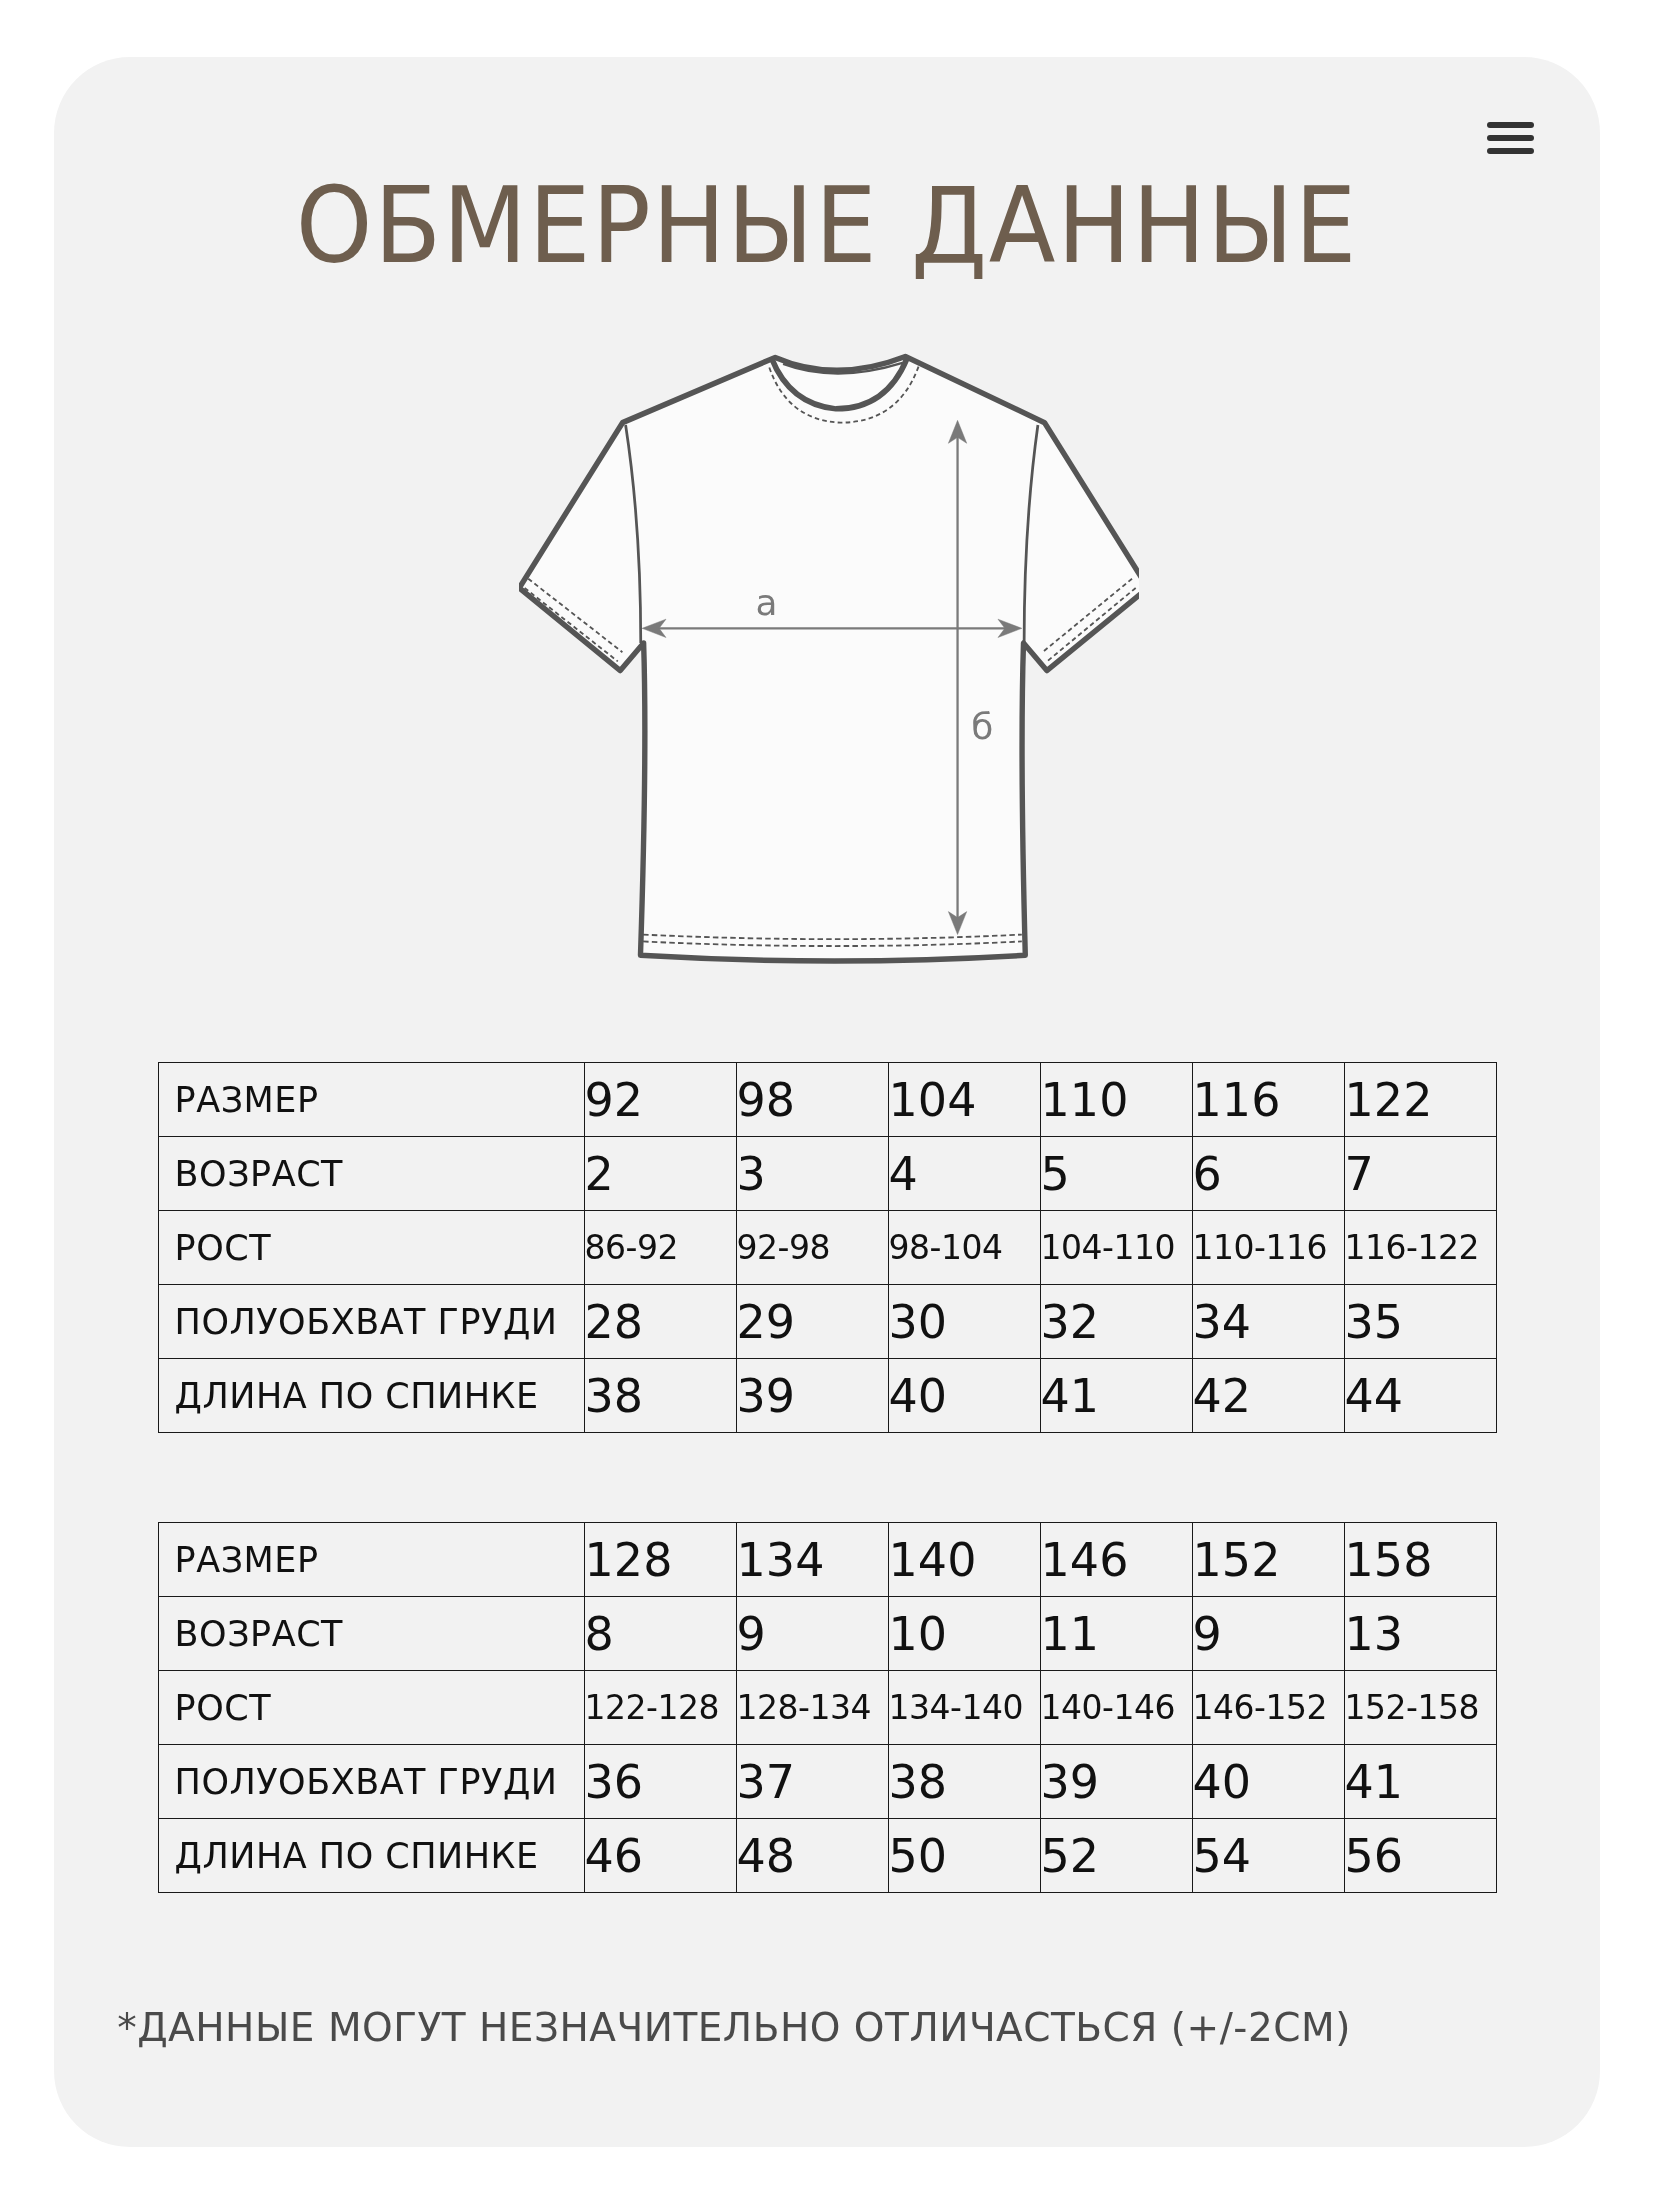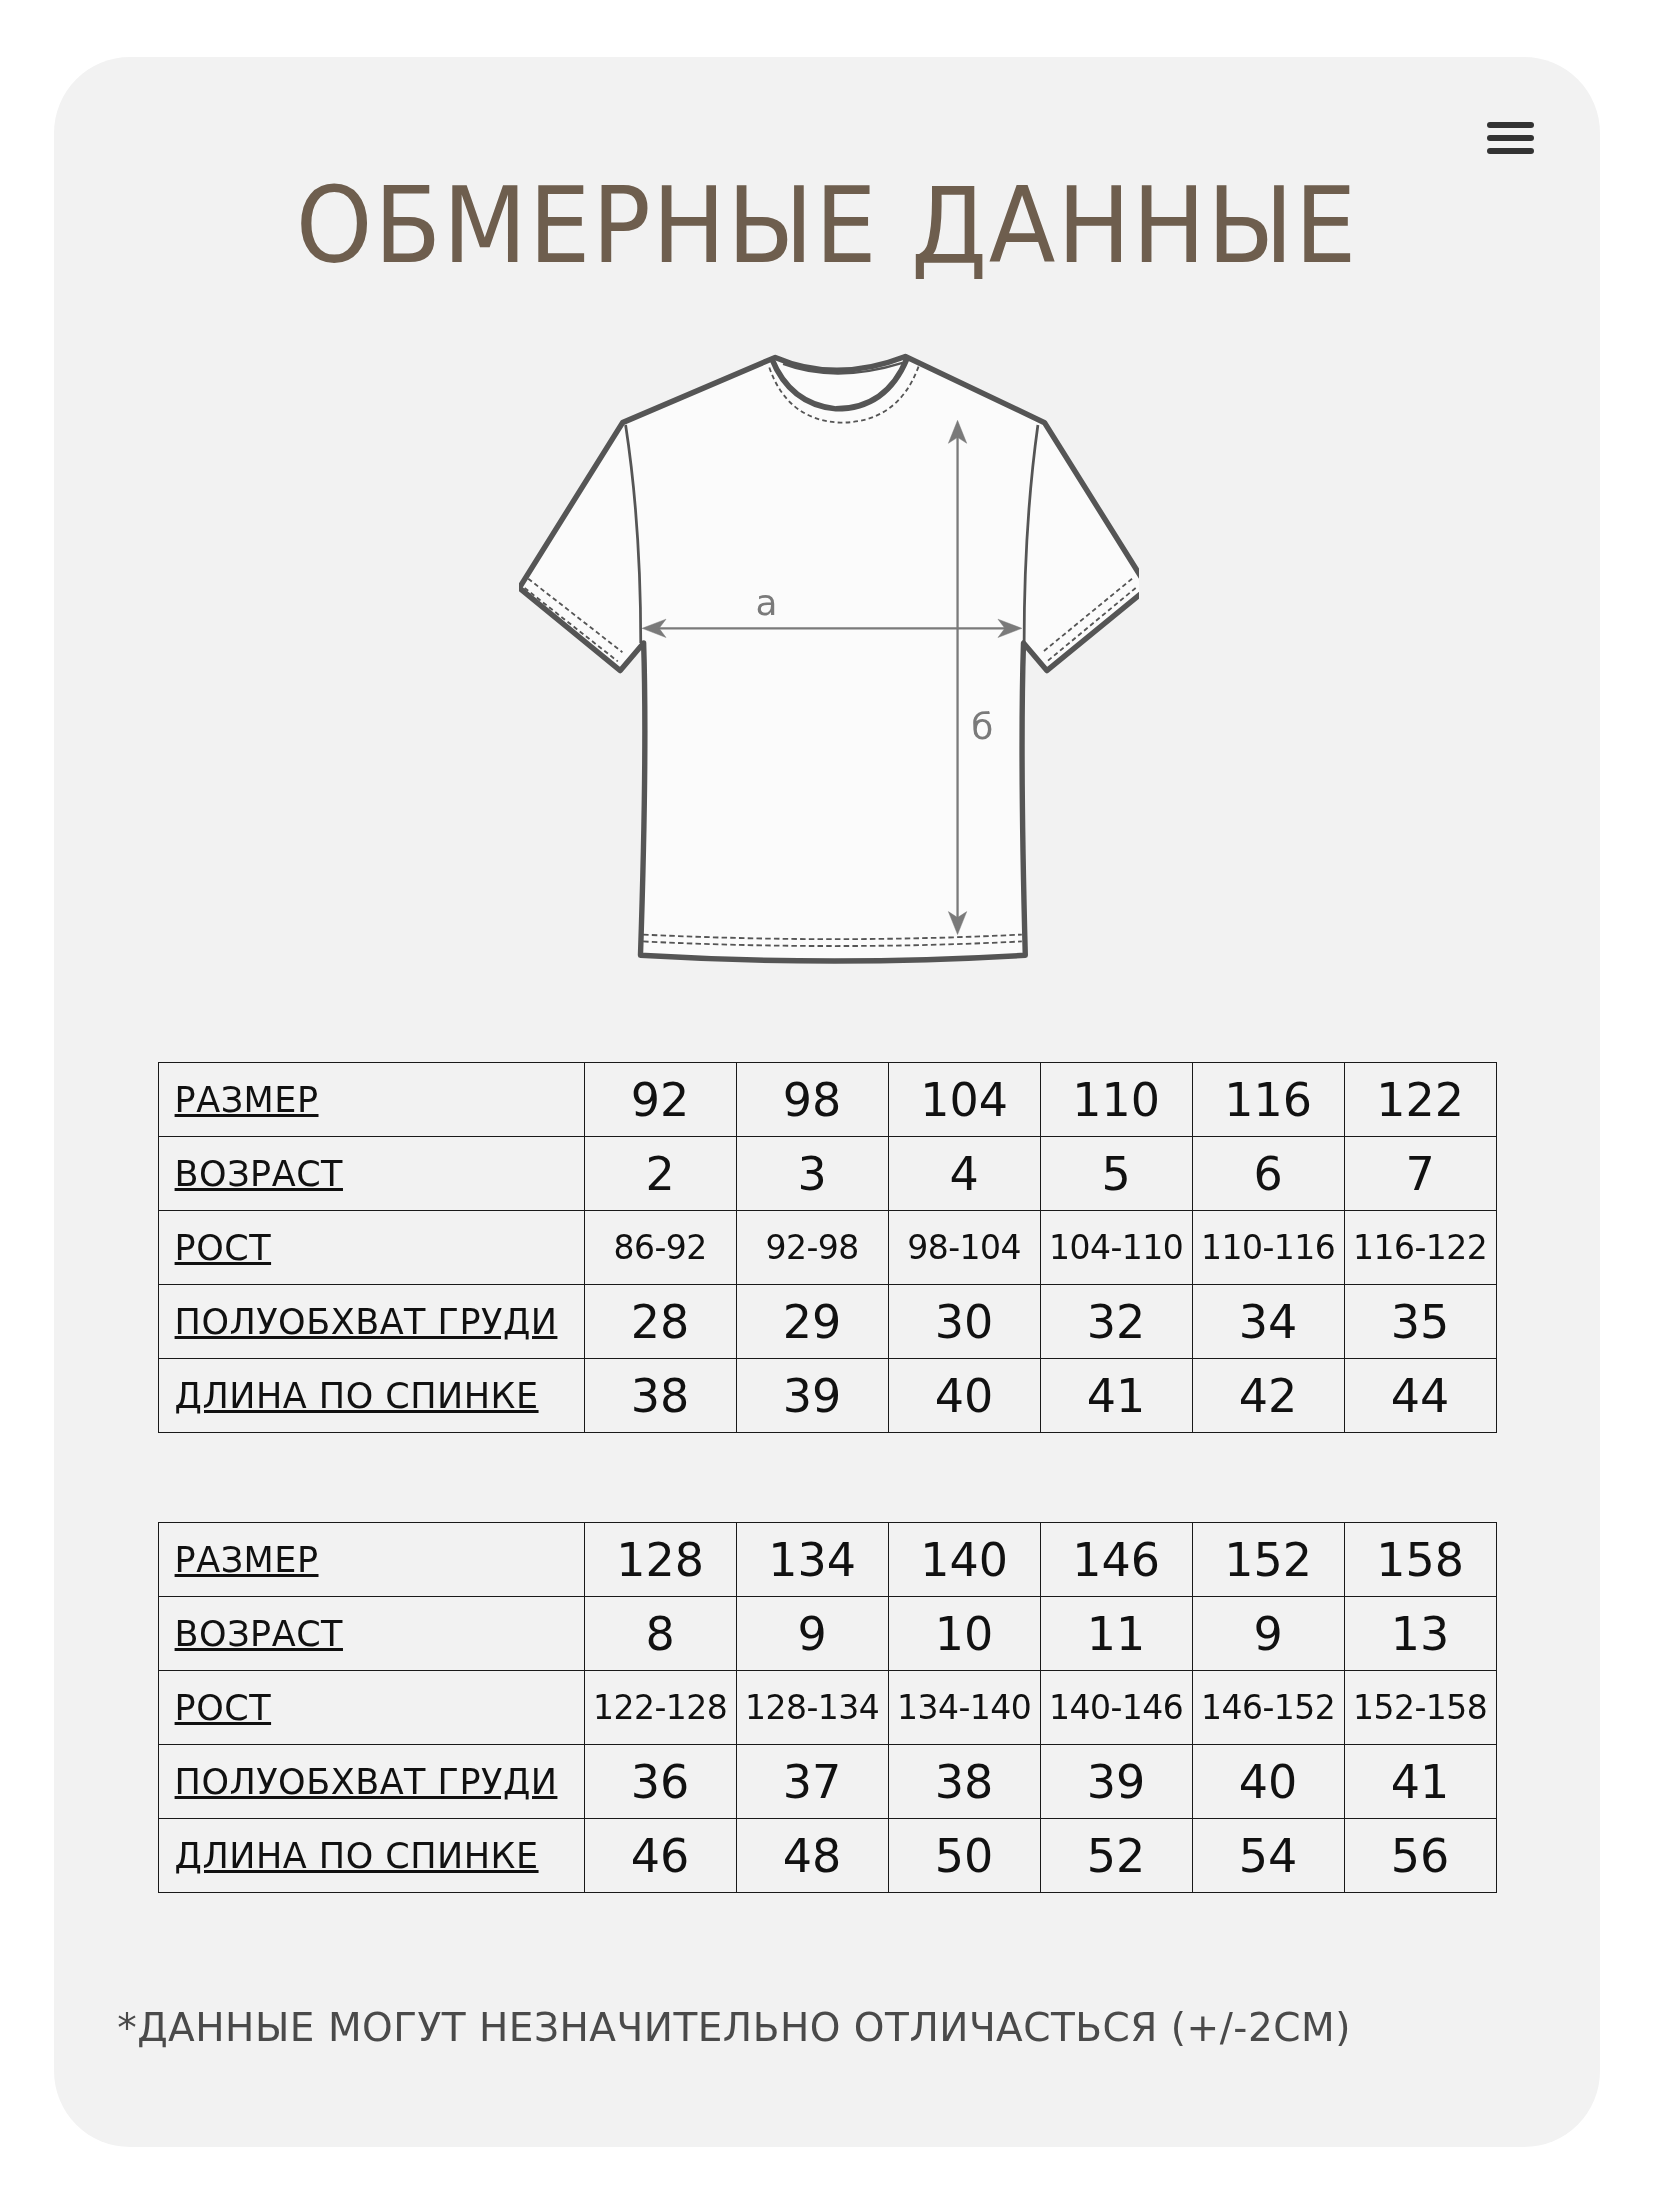--- a/index.html
+++ b/index.html
@@ -23,23 +23,23 @@
     font-size:106px; line-height:129px; color:#6e5e4e; letter-spacing:1.8px;
     transform:scaleX(0.92); transform-origin:center;
   }
   .shirt { position:absolute; left:519px; top:340px; width:620px; height:629px; }
   .tbl {
     position:absolute; left:158px; width:1337px; border-collapse:collapse; table-layout:fixed;
     color:#111111;
   }
   .tbl td { border:1.8px solid #1a1a1a; height:73px; padding:0; vertical-align:middle; }
   .tbl td.lbl {
-    width:409px; padding-left:15.6px; font-size:35px; text-align:left; letter-spacing:0.5px;text-decoration:underline;
+    width:409px; padding-left:15.6px; font-size:35px; text-align:left; letter-spacing:0.5px;
   }
-  .tbl td.val { width:151px; text-align:center; font-size:46px; }
+  .tbl td.val { width:151px; text-align:left; font-size:46px; }
   .tbl tr.range td.val { font-size:33px; letter-spacing:-0.5px; }
   .t1 { top:1062px; }
   .t2 { top:1522px; }
   .footnote {
     position:absolute; left:0; top:2005px; width:1468px; text-align:center;
     font-size:39px; color:#4a4a4a; letter-spacing:0.5px;
   }
 </style>
 </head>
 <body>

